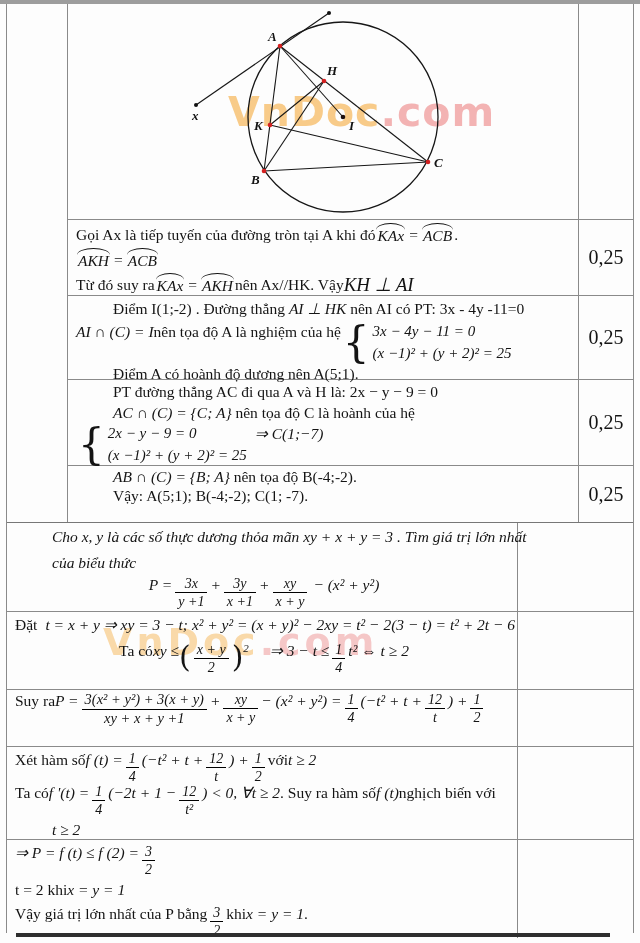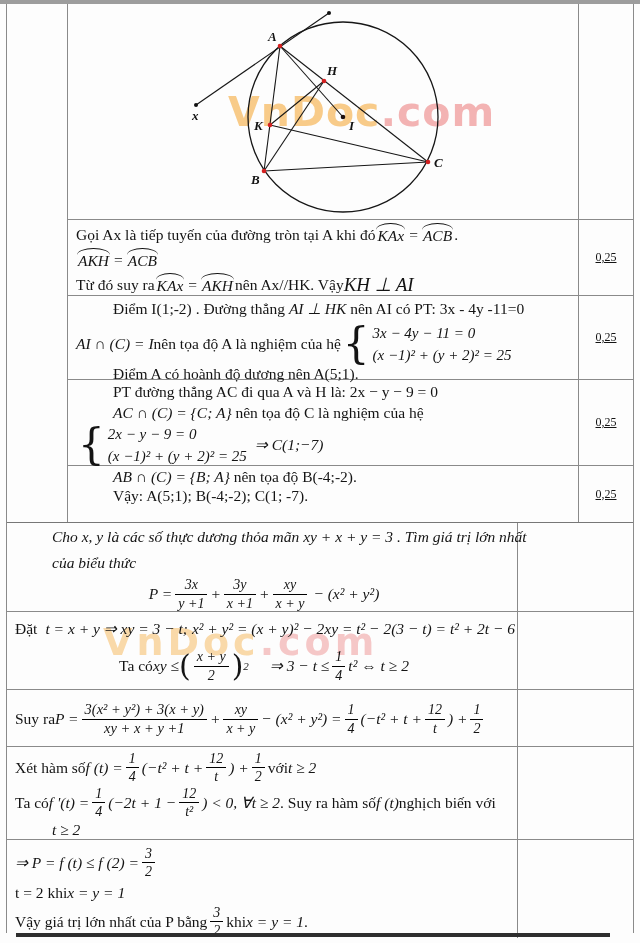--- a/index.html
+++ b/index.html
@@ -9,21 +9,21 @@
   .botbar{position:absolute;left:16px;top:933px;width:594px;height:4px;background:#2e2e2e;}
   .tbl{position:absolute;left:6px;top:4px;width:628px;height:929px;border-left:1px solid #8a8a8a;border-right:1px solid #8a8a8a;box-sizing:border-box;display:flex;flex-direction:column;}
   .band{display:flex;box-sizing:border-box;}
   .band1{height:519px;border-bottom:1px solid #777;}
   .band2{flex:1;}
   .c1{width:61px;border-right:1px solid #8a8a8a;box-sizing:border-box;text-align:center;}
   .bmain{flex:1;display:flex;flex-direction:column;}
   .row{display:flex;box-sizing:border-box;}
   .row.bb{border-bottom:1px solid #8a8a8a;}
   .cell{width:511px;border-right:1px solid #8a8a8a;box-sizing:border-box;padding:2px 4px 0 8px;position:relative;font-size:15.5px;}
-  .score{flex:1;display:flex;align-items:center;justify-content:center;font-size:12px;text-decoration:underline;}
+  .score{flex:1;display:flex;align-items:center;justify-content:center;font-size:20px;}
   .rA{height:216px;} .rB{height:76px;} .rC{height:84px;} .rD{height:86px;} .rE{height:56px;}
   .rF{height:89px;} .rG{height:78px;} .rH{height:57px;} .rI{height:93px;} .rJ{flex:1;}
   .rA .cell{padding:0;}
   .cau{font-weight:bold;font-size:15.5px;padding-top:5px;}
   .m{font-style:italic;}
   .it{font-style:italic;}
   .big{font-size:19px;}
   .ln{white-space:nowrap;margin-left:37px;}
   .lnB{height:25px;display:flex;align-items:center;}
   .arc{font-style:italic;position:relative;display:inline-block;padding:3px 2px 0;}
@@ -31,21 +31,21 @@
   .areq{margin:0 3px;}
   .fr{display:inline-flex;flex-direction:column;text-align:center;vertical-align:middle;line-height:1.1;margin:0 3px;font-size:14px;font-style:italic;}
   .fr .n{display:block;padding:0 3px 1px;border-bottom:1px solid #000;}
   .fr .d{display:block;padding:1px 3px 0;}
   .fr.wide{font-size:14.5px;}
   .sys{display:inline-flex;align-items:center;vertical-align:middle;}
   .sys .brace{font-size:42px;font-weight:400;line-height:0.9;margin:0 3px 0 2px;font-family:"DejaVu Serif",serif;}
   .sys .eqs{display:inline-flex;flex-direction:column;gap:5px;font-style:italic;font-size:15px;}
   .bp{font-size:30px;font-weight:400;line-height:1;vertical-align:middle;font-family:"DejaVu Serif",serif;}
   .supv{font-size:11px;vertical-align:14px;font-style:italic;}
-  .flexln{display:flex;align-items:center;white-space:nowrap;}
+  .flexln{display:flex;align-items:flex-start;white-space:nowrap;}
   .centerln{justify-content:center;}
   .wm{position:absolute;font-family:"DejaVu Sans",sans-serif;font-weight:bold;white-space:nowrap;z-index:0;}
   .wm .w1{color:rgba(243,158,30,0.52);}
   .wm .w2{color:rgba(229,85,85,0.44);}
   .wmfig{left:160px;top:84px;font-size:41px;letter-spacing:1px;}
   .wmg{left:96px;top:8px;font-size:38px;letter-spacing:4px;opacity:0.72;}
   .above{position:relative;z-index:1;}
   .pl{font-family:"Liberation Serif",serif;font-size:13px;font-style:italic;font-weight:bold;fill:#141414;}
 </style>
 </head>
@@ -146,21 +146,21 @@
           <div class="score">0,25</div>
         </div>
 
         <div class="row rD bb">
           <div class="cell">
             <div class="ln" style="height:21px;padding-top:1px;">
               <span>PT đường thẳng AC đi qua A và H là: 2x − y − 9 = 0</span>
             </div>
             <div class="ln" style="height:21px;">
               <span class="m">AC ∩ (C) = {C; A}</span>
-              <span> nên tọa độ C là nghiệm của hệ</span>
+              <span> nên tọa độ C là hoành của hệ</span>
             </div>
             <div class="flexln" style="height:40px;">
               <span class="sys">
                 <span class="brace">{</span>
                 <span class="eqs">
                   <span>2x − y − 9 = 0</span>
                   <span>(x −1)² + (y + 2)² = 25</span>
                 </span>
               </span>
               <span class="m" style="margin-left:8px;">⇒ C(1;−7)</span>

